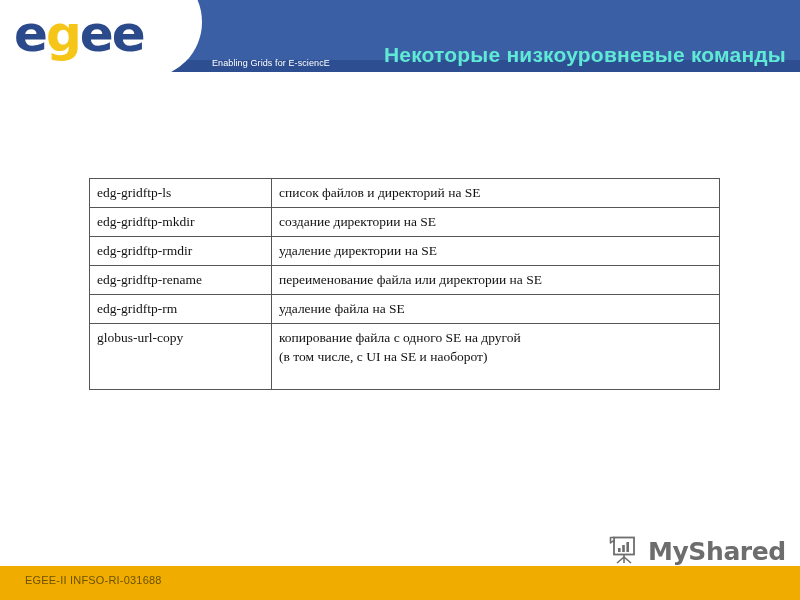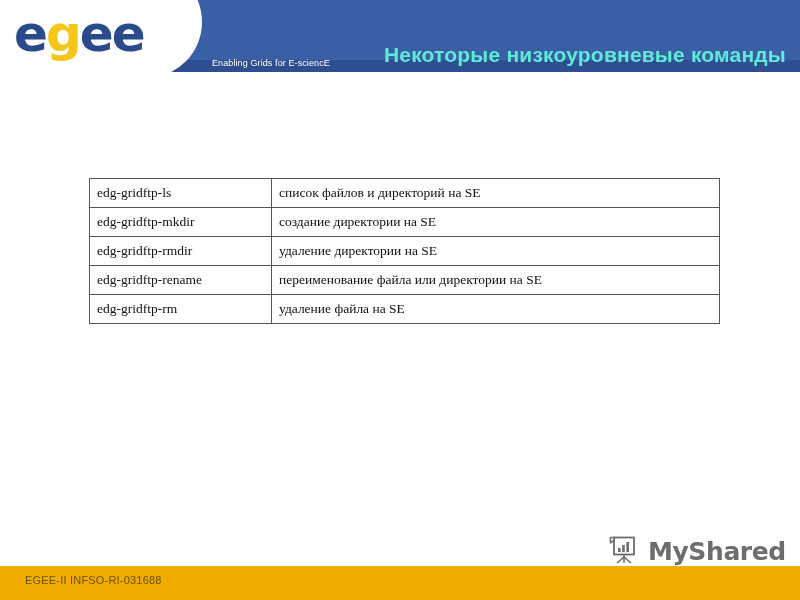--- a/index.html
+++ b/index.html
@@ -207,20 +207,27 @@
       </tr>
 
       <tr>
         <td class="col-cmd">edg-gridftp-rm</td>
         <td class="col-desc">
           <span class="desc-line">удаление файла на SE</span>
         </td>
       </tr>
 
 
+      <tr class="row-tall">
+        <td class="col-cmd">globus-url-copy</td>
+        <td class="col-desc">
+          <span class="desc-line">копирование файла с одного SE на другой</span>
+          <span class="desc-line">(в том числе, с UI на SE и наоборот)</span>
+        </td>
+      </tr>
 
     </tbody>
   </table>
 </div>
 
 <div class="myshared">
   <span>
     <svg width="34" height="34" viewBox="0 0 34 34" aria-hidden="true">
 
       <rect x="7" y="4.5" width="20" height="17" fill="#ffffff" stroke="#6d6d6d" stroke-width="1.8"></rect>

